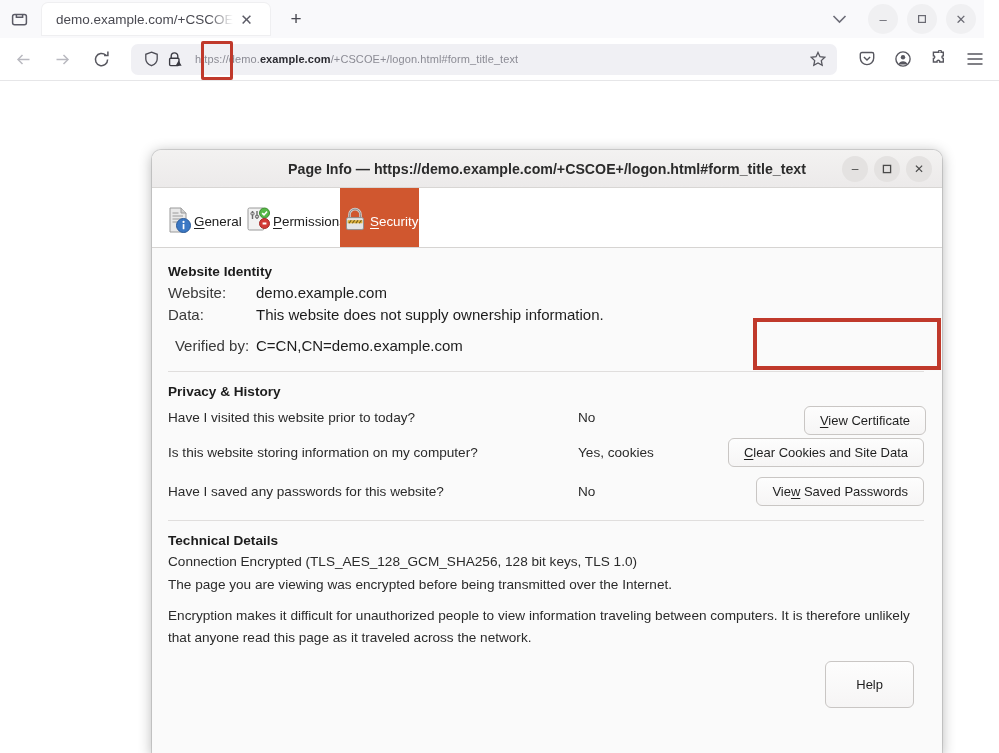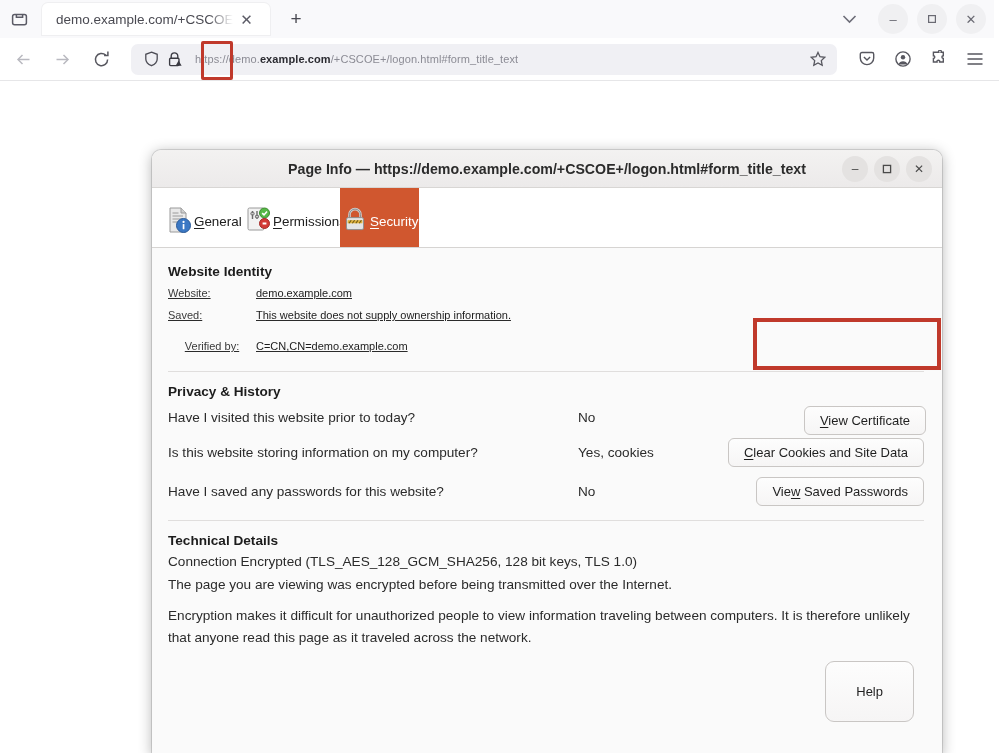--- a/index.html
+++ b/index.html
@@ -7,21 +7,21 @@
     width: 999px; height: 753px;
     background: #ffffff;
     font-family: "Liberation Sans", sans-serif;
     overflow: hidden;
   }
 
   
   #browser { position: absolute; inset: 0; background: #ffffff; }
 
   .tabstrip {
-    position: absolute; top: 0; left: 0; right: 5px; height: 38px;
+    position: absolute; top: 0; left: 0; right: 15px; height: 38px;
     background: #f9f9fb;
     display: flex; align-items: center;
   }
   .tb-icon-btn {
     width: 30px; height: 30px;
     display: flex; align-items: center; justify-content: center;
     color: #5b5b66;
   }
   .listall { margin-left: 4px; }
   .tab {
@@ -148,21 +148,21 @@
   }
   .pi-tab.active .lbl { color: #ffffff; }
   .pi-tab .lbl u { text-decoration-thickness: 1px; text-underline-offset: 2px; }
 
   .pi-body { padding: 16px 18px 0 16px; background: #fafafa; height: calc(100% - 98px); position: relative; }
 
   .sec-head {
     font-size: 13.6px; font-weight: 700; color: #1c1c1c;
     margin-bottom: 3px;
   }
-  .idrow { display: flex; font-size: 11px; color: #2b2b2b; line-height: 22px; text-decoration: underline; }
+  .idrow { display: flex; font-size: 15px; color: #2b2b2b; line-height: 22px; }
   .idrow .k { width: 88px; color: #3a3a3a; }
   .idrow .v { color: #1c1c1c; }
   .idrow.spaced { margin-top: 9px; text-align: center; }
 
   .hr { height: 1px; background: #e0dedd; margin: 14px 0 12px 0; }
 
   .qrow {
     display: flex; align-items: center;
     font-size: 13.6px; color: #2b2b2b;
     min-height: 30px;
@@ -179,21 +179,21 @@
     padding: 6px 15px;
     font-family: "Liberation Sans", sans-serif;
     white-space: nowrap;
   }
   .gbtn u { text-decoration-thickness: 1px; text-underline-offset: 2px; }
 
   .tech-line { font-size: 13.6px; color: #2b2b2b; line-height: 22px; margin-top: 1px; }
   .tech-para { font-size: 13.6px; color: #2b2b2b; line-height: 22px; margin-top: 9px; width: 760px; }
 
   .help-row { display: flex; justify-content: flex-end; margin-top: 12px; padding-right: 10px; }
-  .help-btn { padding: 22px 30px; border-radius: 9px; }
+  .help-btn { padding: 15px 30px; }
 
   .vc-row { position: absolute; right: 16px; top: 158px; }
 
   
   .hl-vc {
     position: absolute;
     left: 753px; top: 318px;
     width: 188px; height: 52px;
     border: 4px solid #c0392b;
     pointer-events: none; z-index: 40;
@@ -383,21 +383,21 @@
 
     <div>
       <div class="sec-head">Website Identity</div>
 
       <div class="idrow">
         <span class="k">Website:</span>
         <span class="v">demo.example.com</span>
       </div>
 
       <div class="idrow">
-        <span class="k">Saved:</span>
+        <span class="k">Data:</span>
         <span class="v">This website does not supply ownership information.</span>
       </div>
 
       <div class="idrow spaced">
         <span class="k">Verified by:</span>
         <span class="v">C=CN,CN=demo.example.com</span>
       </div>
 
       <div class="vc-row">
         <button class="gbtn"><u>V</u><span>iew Certificate</span></button>

